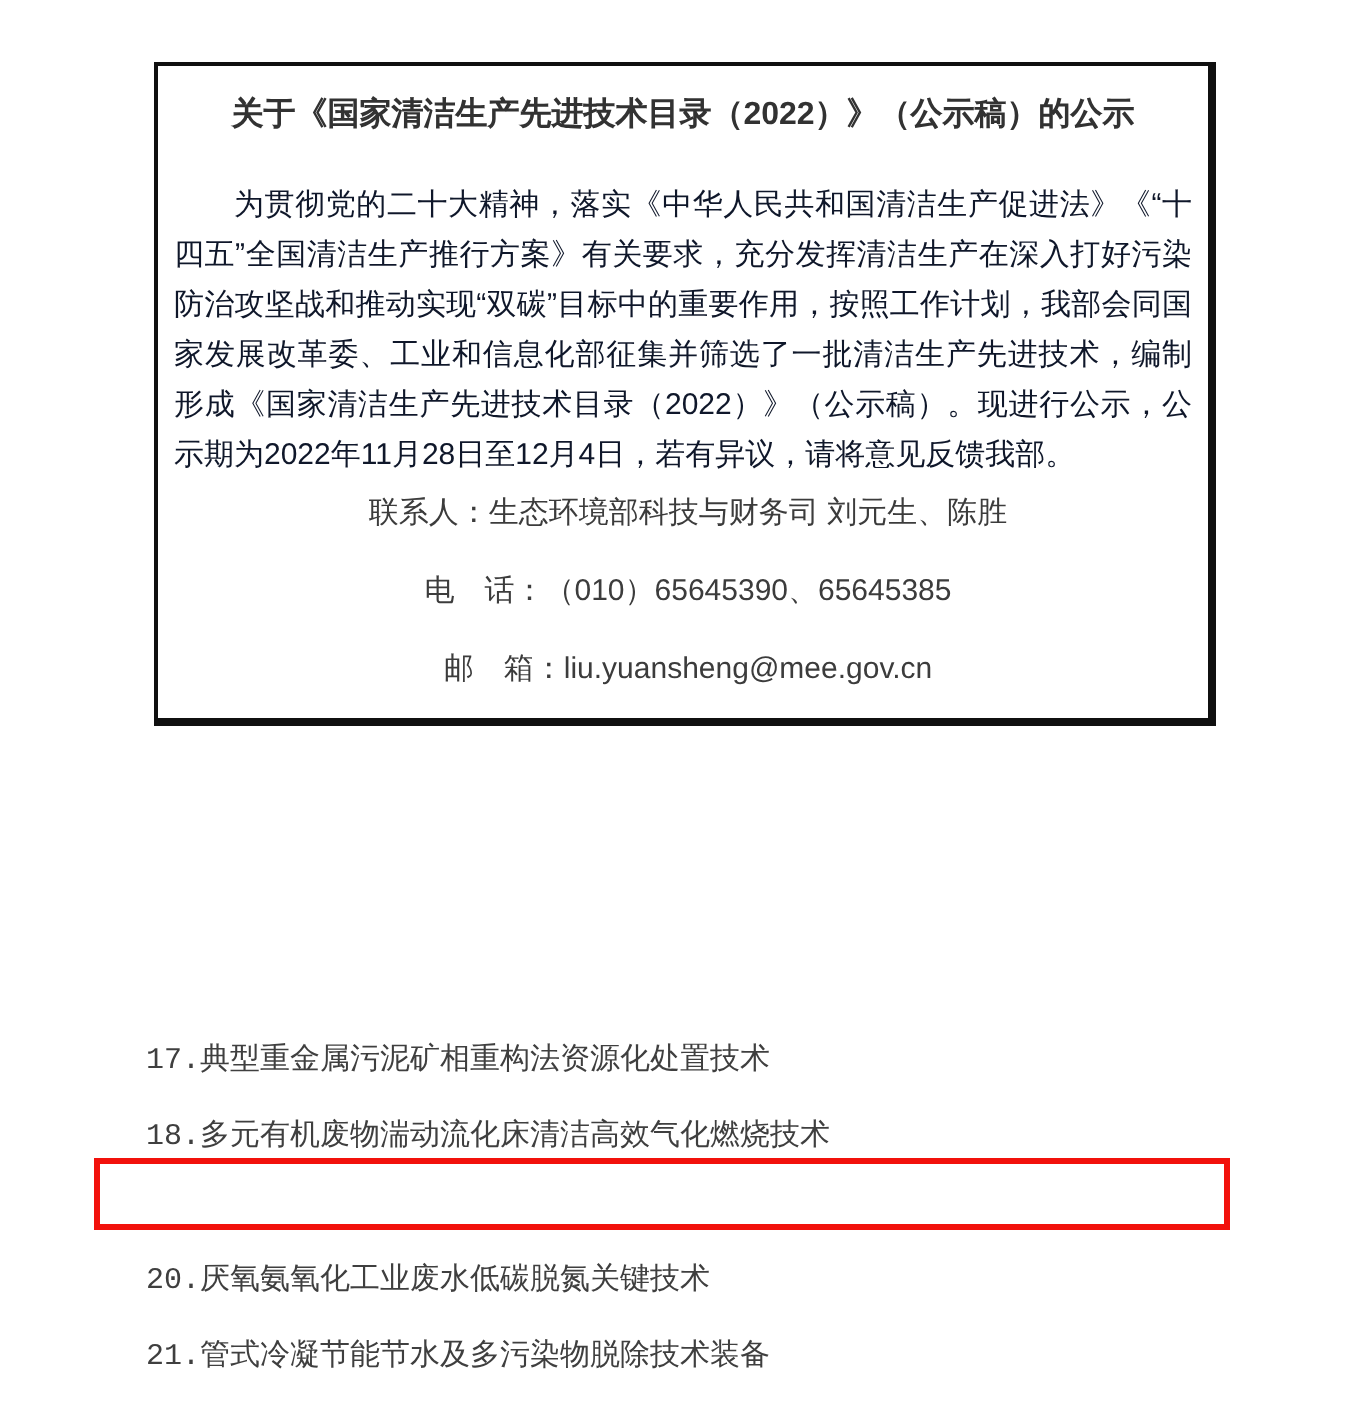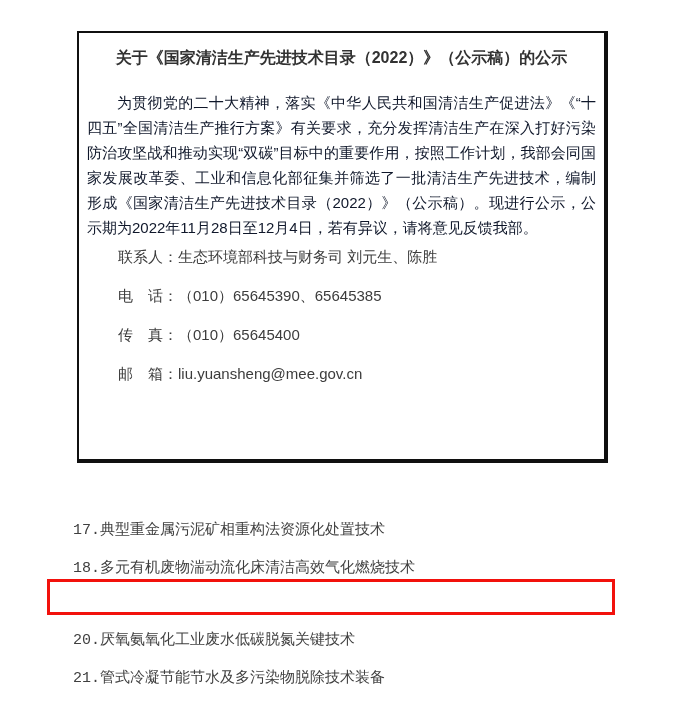--- a/index.html
+++ b/index.html
@@ -8,38 +8,38 @@
     background: #ffffff;
     font-family: "Liberation Sans", "DejaVu Sans", sans-serif;
     position: relative;
     overflow: hidden;
   }
   .page { position: absolute; inset: 0; background: #ffffff; }
 
   
   .notice-box {
     position: absolute; left: 77px; top: 31px;
-    width: 531px; height: 432px;
+    width: 531px; height: 332px;
     box-sizing: border-box;
     background: #ffffff;
     border-style: solid; border-color: #101010;
     border-width: 2px 4px 4px 2px;
     padding: 12px 8px 0 8px;
   }
   .notice-title {
     font-size: 16px; font-weight: 700; line-height: 25px;
     text-align: center; color: #323232;
     margin: 0;
   }
   .notice-body {
     margin: 20px 0 0 0;
     font-size: 15px; line-height: 25px; color: #0f172a;
     text-indent: 2em; text-align: justify;
   }
-  .contacts { margin: 4px 0 0 31px; }
+  .contacts { margin: 4px 0 0 5px; text-align: center; }
   .contact-line {
     margin: 14px 0;
     font-size: 15px; line-height: 25px; color: #3c3c3c;
     white-space: nowrap;
   }
   .contact-line:first-child { margin-top: 0; }
   .contact-label { color: #3c3c3c; }
   .contact-value { color: #3c3c3c; }
 
   
@@ -67,21 +67,20 @@
 
 <div class="page">
 
   <div class="notice-box">
     <p class="notice-title">关于《国家清洁生产先进技术目录（2022）》（公示稿）的公示</p>
     <p class="notice-body">为贯彻党的二十大精神，落实《中华人民共和国清洁生产促进法》《“十四五”全国清洁生产推行方案》有关要求，充分发挥清洁生产在深入打好污染防治攻坚战和推动实现“双碳”目标中的重要作用，按照工作计划，我部会同国家发展改革委、工业和信息化部征集并筛选了一批清洁生产先进技术，编制形成《国家清洁生产先进技术目录（2022）》（公示稿）。现进行公示，公示期为2022年11月28日至12月4日，若有异议，请将意见反馈我部。</p>
 
     <div class="contacts">
       <p class="contact-line"><span class="contact-label">联系人：</span><span class="contact-value">生态环境部科技与财务司 刘元生、陈胜</span></p>
       <p class="contact-line"><span class="contact-label">电　话：</span><span class="contact-value">（010）65645390、65645385</span></p>
-      <p class="contact-line"><span class="contact-label">传　真：</span><span class="contact-value">（010）65645400</span></p>
       <p class="contact-line"><span class="contact-label">邮　箱：</span><span class="contact-value">liu.yuansheng@mee.gov.cn</span></p>
     </div>
   </div>
 
   <div class="tech-list">
     <div class="highlight-box"></div>
 
     <div class="tech-row row-17"><span>17.</span><span>典型重金属污泥矿相重构法资源化处置技术</span></div>
     <div class="tech-row row-18"><span>18.</span><span>多元有机废物湍动流化床清洁高效气化燃烧技术</span></div>
     <div class="tech-row row-20"><span>20.</span><span>厌氧氨氧化工业废水低碳脱氮关键技术</span></div>

